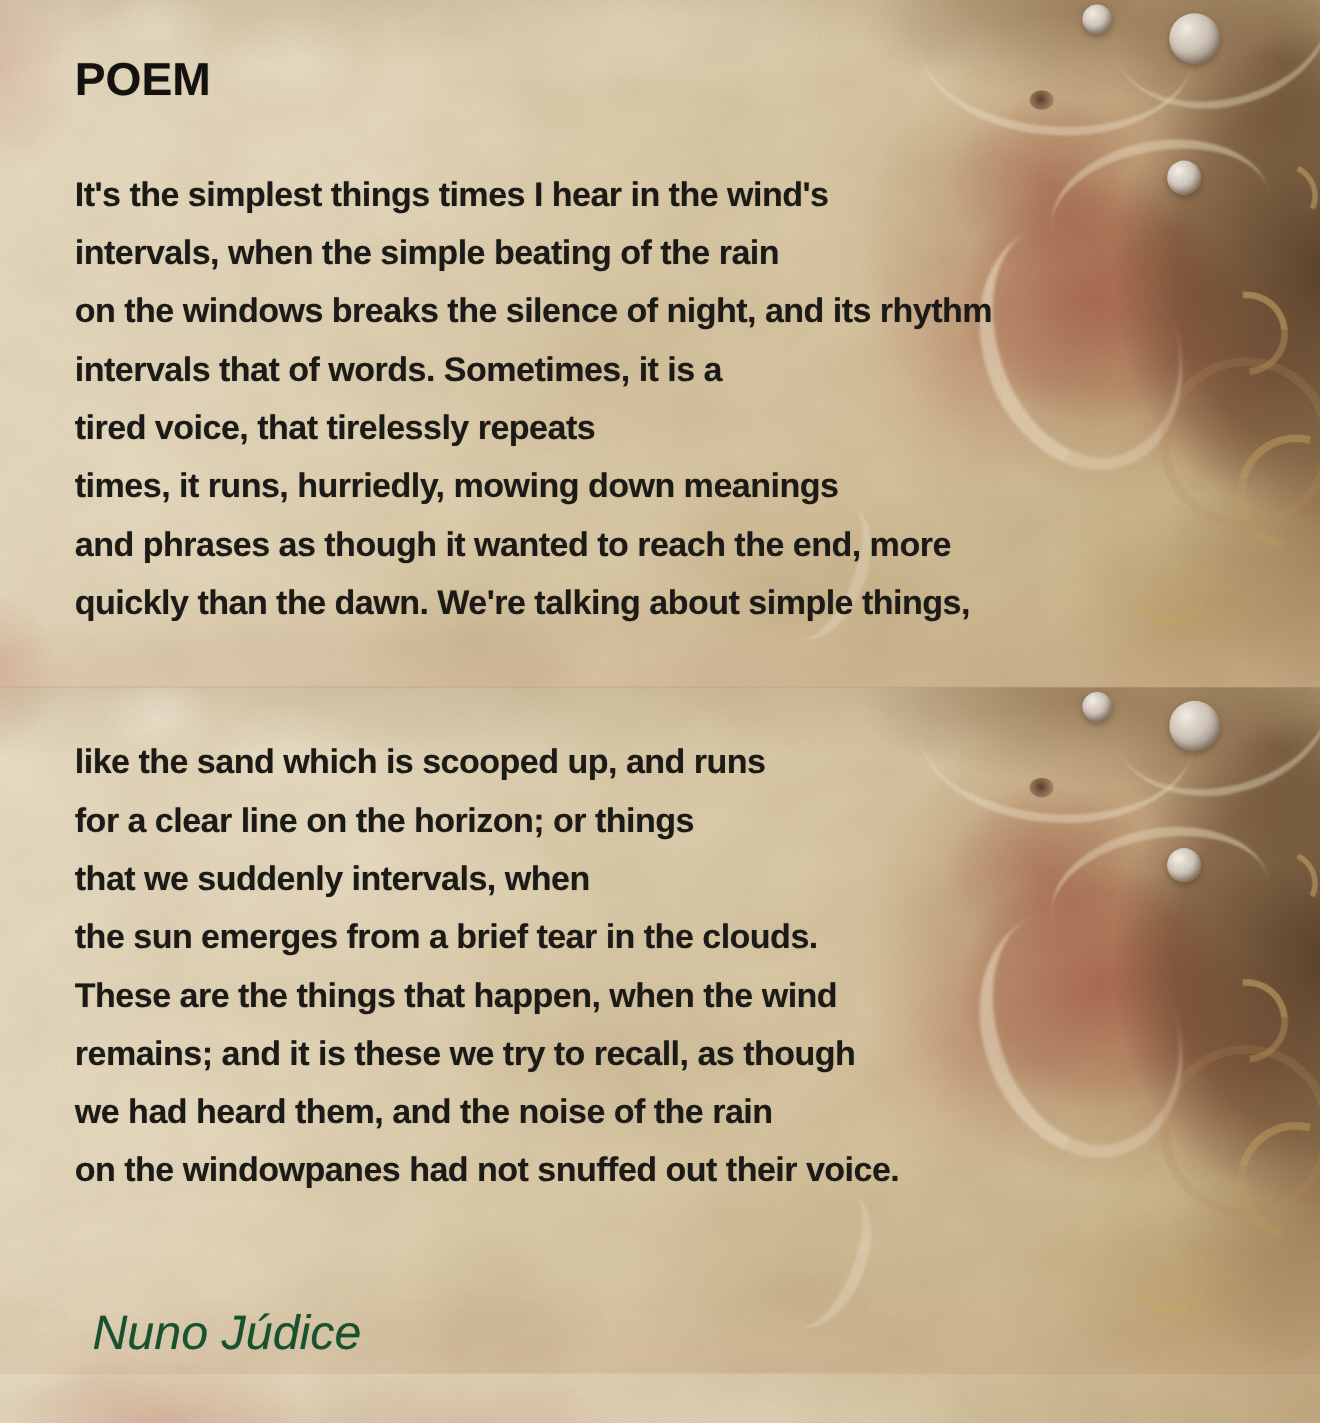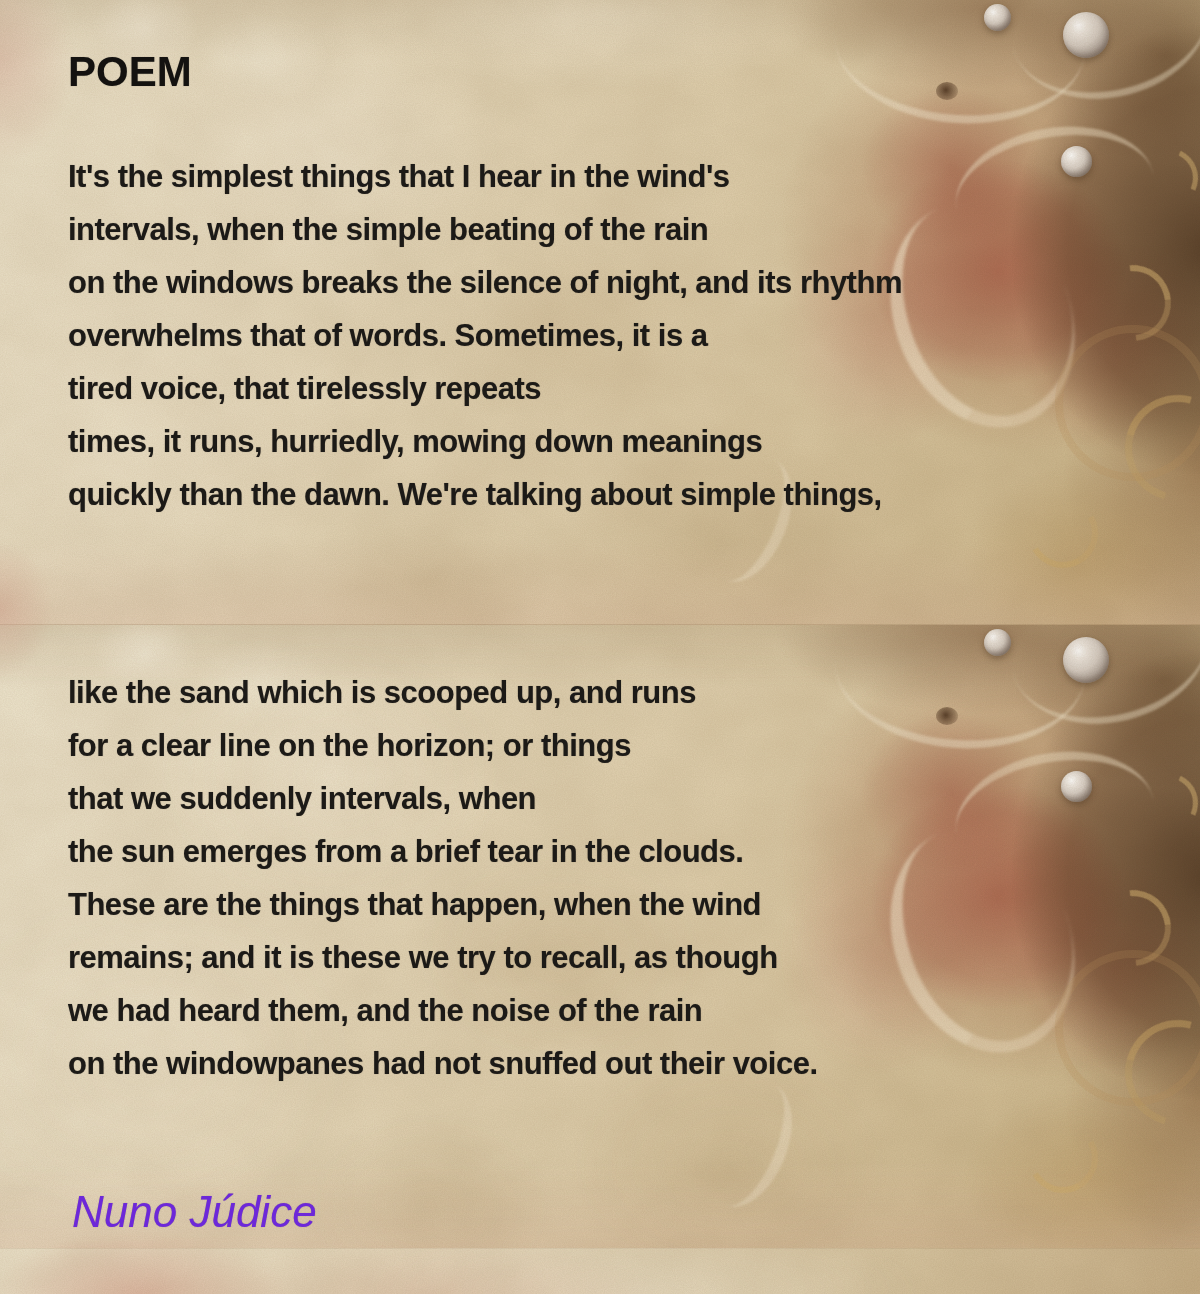--- a/index.html
+++ b/index.html
@@ -85,23 +85,23 @@
   }
   .stanza{position:absolute;left:68px;}
   .stanza-1{top:150px;}
   .stanza-2{top:666px;}
   .poem-line{
     margin:0;white-space:nowrap;
     font-size:31px;line-height:53px;font-weight:700;letter-spacing:-0.5px;
     color:#1c1a17;text-shadow:0 0 1px rgba(40,32,24,0.35);
   }
   .poem-author{
-    position:absolute;left:72px;top:1186px;margin:0;
+    position:absolute;left:84px;top:1186px;margin:0;
     font-size:44px;line-height:1.2;font-style:italic;font-weight:400;
-    color:#6d28d9;text-shadow:0 0 1px rgba(40,32,24,0.3);
+    color:#14532d;text-shadow:0 0 1px rgba(40,32,24,0.3);
   }
 </style>
 </head>
 <body>
 
 <div class="page">
 
   <div class="tile tile-1">
     <div class="arc arc-top-1"></div>
     <div class="arc arc-top-2"></div>
@@ -150,26 +150,27 @@
       <feColorMatrix type="matrix" values="0 0 0 0 0.45  0 0 0 0 0.36  0 0 0 0 0.24  0 0 0 0.30 0"></feColorMatrix>
     </filter>
     <rect width="1200" height="1294" filter="url(#fineGrain)" opacity="0.55"></rect>
     <rect width="1200" height="1294" filter="url(#cloudGrain)" opacity="0.55"></rect>
   </svg>
 
   <div class="content">
     <h1 class="poem-title">POEM</h1>
 
     <div class="stanza stanza-1">
-      <p class="poem-line">It's the simplest things that I hear in the wind's</p>
+      <p class="poem-line">It's the simplest things times I hear in the wind's</p>
       <p class="poem-line">intervals, when the simple beating of the rain</p>
       <p class="poem-line">on the windows breaks the silence of night, and its rhythm</p>
-      <p class="poem-line">overwhelms that of words. Sometimes, it is a</p>
+      <p class="poem-line">intervals that of words. Sometimes, it is a</p>
       <p class="poem-line">tired voice, that tirelessly repeats</p>
       <p class="poem-line">times, it runs, hurriedly, mowing down meanings</p>
+      <p class="poem-line">and phrases as though it wanted to reach the end, more</p>
       <p class="poem-line">quickly than the dawn. We're talking about simple things,</p>
     </div>
 
     <div class="stanza stanza-2">
       <p class="poem-line">like the sand which is scooped up, and runs</p>
       <p class="poem-line">for a clear line on the horizon; or things</p>
       <p class="poem-line">that we suddenly intervals, when</p>
       <p class="poem-line">the sun emerges from a brief tear in the clouds.</p>
       <p class="poem-line">These are the things that happen, when the wind</p>
       <p class="poem-line">remains; and it is these we try to recall, as though</p>

